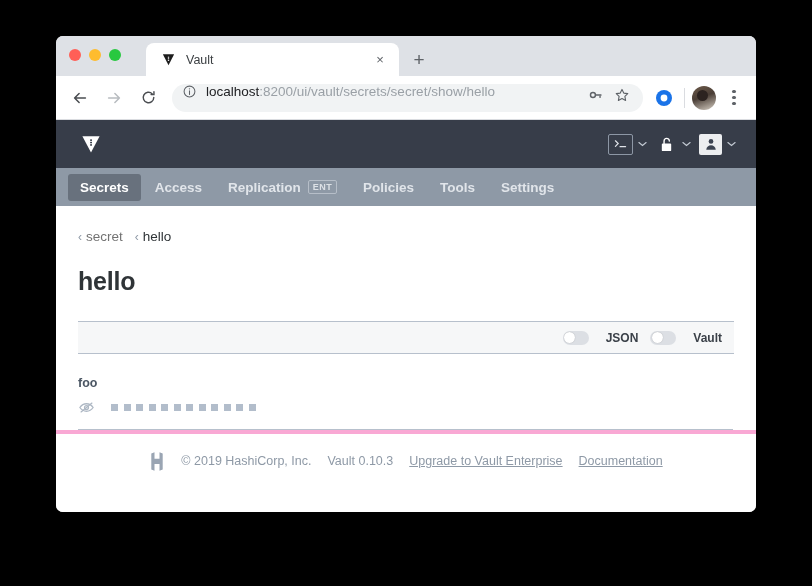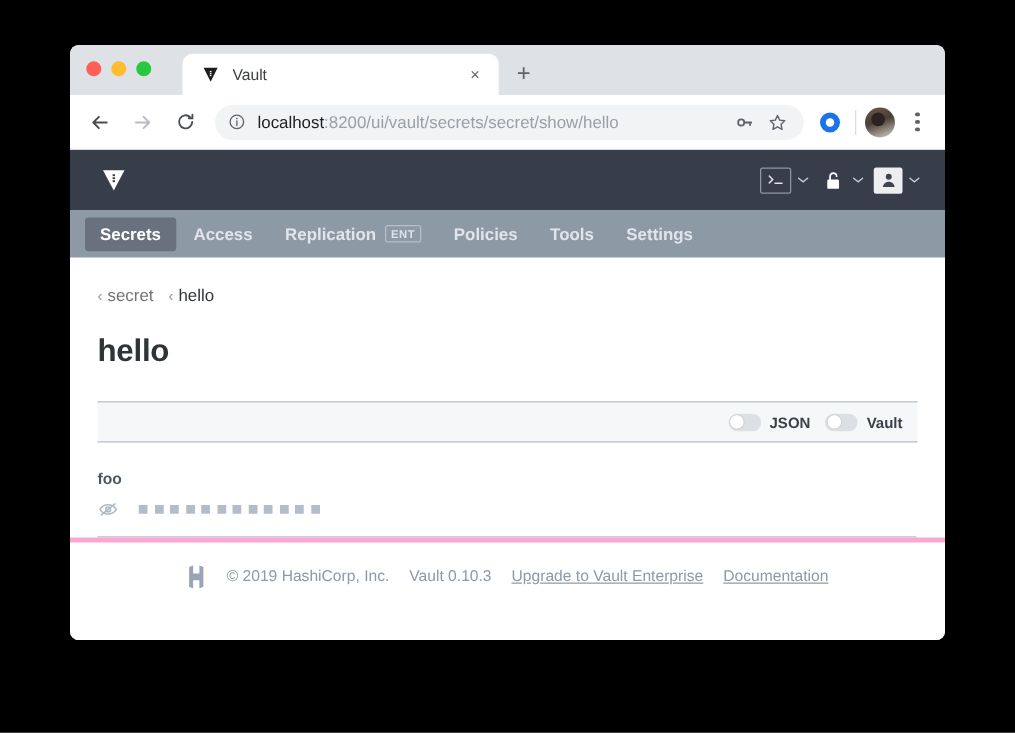--- a/index.html
+++ b/index.html
@@ -84,21 +84,21 @@
     width: 28px; height: 28px;
     display: flex; align-items: center; justify-content: center;
     color: #4a4d51; margin-right: 6px;
   }
   .navbtn.disabled { color: #b8bcc0; }
   .navbtn.reload { margin-right: 10px; }
   .omnibox {
     flex: 1; height: 28px;
     background: #f1f3f4;
     border-radius: 14px;
-    display: flex; align-items: center;
+    display: flex; align-items: flex-start;
     padding: 0 10px 0 10px;
     min-width: 0;
   }
   .info-icon { flex: 0 0 16px; color: #5f6368; display:flex; align-items:center; }
   .url {
     flex: 1;
     font-size: 13.5px;
     color: #9aa0a6;
     margin-left: 8px;
     white-space: nowrap; overflow: hidden;
@@ -204,21 +204,21 @@
   .secret-toolbar {
     margin-top: 25px;
     height: 33px;
     background: #f6f7f8;
     border-top: 1px solid #b7c0cc;
     border-bottom: 1px solid #b7c0cc;
     display: flex; align-items: center; justify-content: flex-end;
     padding-right: 12px;
     gap: 12px;
   }
-  .toggle-wrap { display: flex; align-items: flex-start; gap: 7px; }
+  .toggle-wrap { display: flex; align-items: flex-start; gap: 17px; }
   .toggle {
     width: 26px; height: 14px;
     border-radius: 7px;
     background: #dcdfe4;
     position: relative;
   }
   .toggle::after {
     content:""; position:absolute; left:1.5px; top:1.5px;
     width: 11px; height: 11px; border-radius: 50%;
     background: #ffffff;

